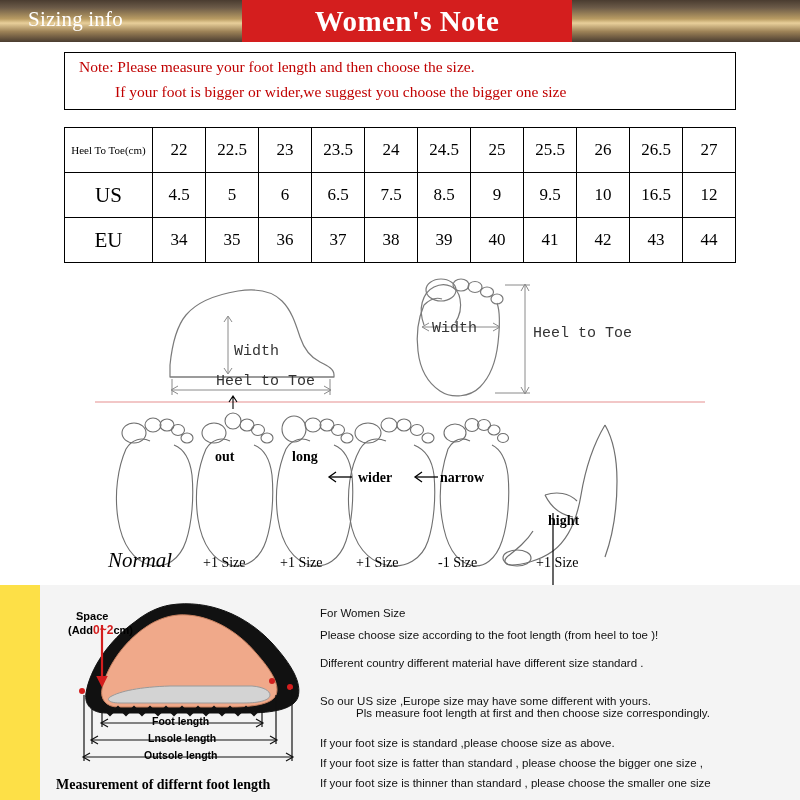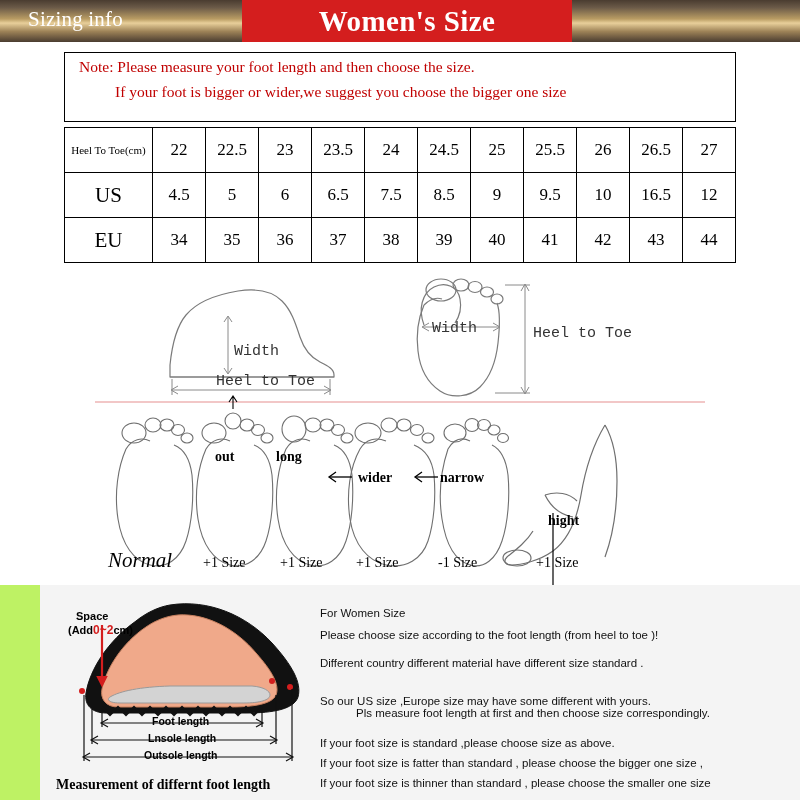--- a/index.html
+++ b/index.html
@@ -37,21 +37,21 @@
     font-size: 29px; font-weight: bold;
     font-family: "Liberation Serif", serif;
     text-align: center;
     line-height: 42px;
     letter-spacing: 0.4px;
   }
 
   
   .note-box {
     position: absolute; left: 64px; top: 52px;
-    width: 672px; height: 70px;
+    width: 672px; height: 58px;
     border: 1px solid #000;
     background: #fff;
   }
   .note-line1 {
     position: absolute; left: 14px; top: 5px;
     font-size: 15.5px; color: #c00000;
     font-family: "Liberation Serif", serif;
     white-space: nowrap;
   }
   .note-line2 {
@@ -120,21 +120,21 @@
     font-size: 14px;
     font-family: "Liberation Serif", serif;
     color: #000;
     white-space: nowrap;
   }
 
   
   .bottom {
     position: absolute; left: 0; top: 585px;
     width: 800px; height: 215px;
-    background: #bef264;
+    background: #fde047;
     text-align: right;
   }
   .bottom-bg {
     position: absolute; left: 40px; top: 0px;
     width: 760px; height: 215px;
     background: #f4f4f4;
   }
   .bottom-text {
     position: absolute;
     font-size: 11.5px;
@@ -172,21 +172,21 @@
     white-space: nowrap;
   }
 </style>
 </head>
 <body>
 
 <div id="page">
 
   <div class="header">
     <div class="header-title">Sizing info</div>
-    <div class="header-main">Women's Size</div>
+    <div class="header-main">Women's Note</div>
   </div>
 
   <div class="note-box">
     <div class="note-line1">Note: Please measure your foot length and then choose the size.</div>
     <div class="note-line2">If your foot is bigger or wider,we suggest you choose the bigger one size</div>
   </div>
 
   <table class="size-table">
     <tbody id="size-table-body">
         <tr>
@@ -361,21 +361,21 @@
         <line x1="553" y1="320" x2="553" y2="248"></line>
       </g>
     </svg>
 
     <div class="dlabel" style="left:234px; top:78px;">Width</div>
     <div class="dlabel" style="left:216px; top:108px;">Heel to Toe</div>
     <div class="dlabel" style="left:432px; top:55px;">Width</div>
     <div class="dlabel" style="left:533px; top:60px;">Heel to Toe</div>
 
     <div class="dlabel-b" style="left:215px; top:175px;">out</div>
-    <div class="dlabel-b" style="left:276px; top:175px;">long</div>
+    <div class="dlabel-b" style="left:292px; top:175px;">long</div>
     <div class="dlabel-b" style="left:358px; top:196px;">wider</div>
     <div class="dlabel-b" style="left:440px; top:196px;">narrow</div>
     <div class="dlabel-b" style="left:548px; top:239px;">hight</div>
 
     <div class="normal-label" style="left:108px; top:283px;">Normal</div>
     <div class="size-caption" style="left:203px; top:290px;">+1 Size</div>
     <div class="size-caption" style="left:280px; top:290px;">+1 Size</div>
     <div class="size-caption" style="left:356px; top:290px;">+1 Size</div>
     <div class="size-caption" style="left:438px; top:290px;">-1 Size</div>
     <div class="size-caption" style="left:536px; top:290px;">+1 Size</div>

